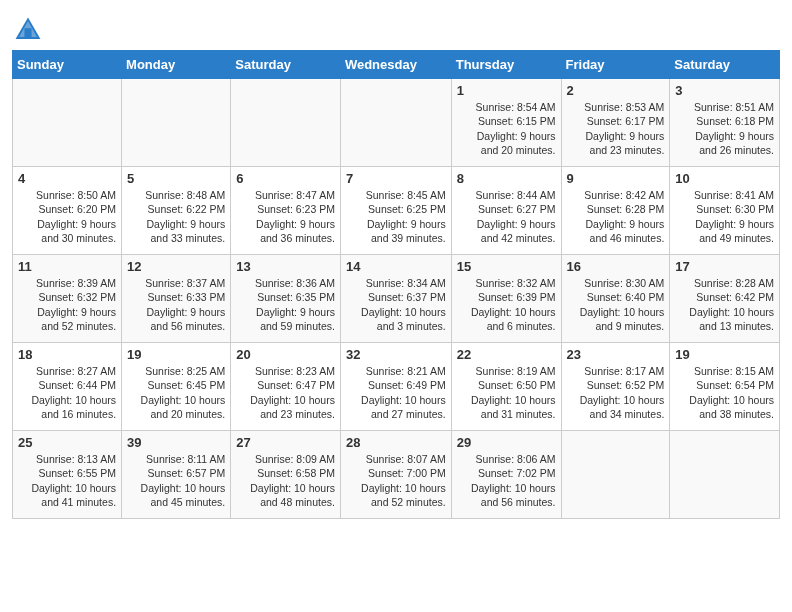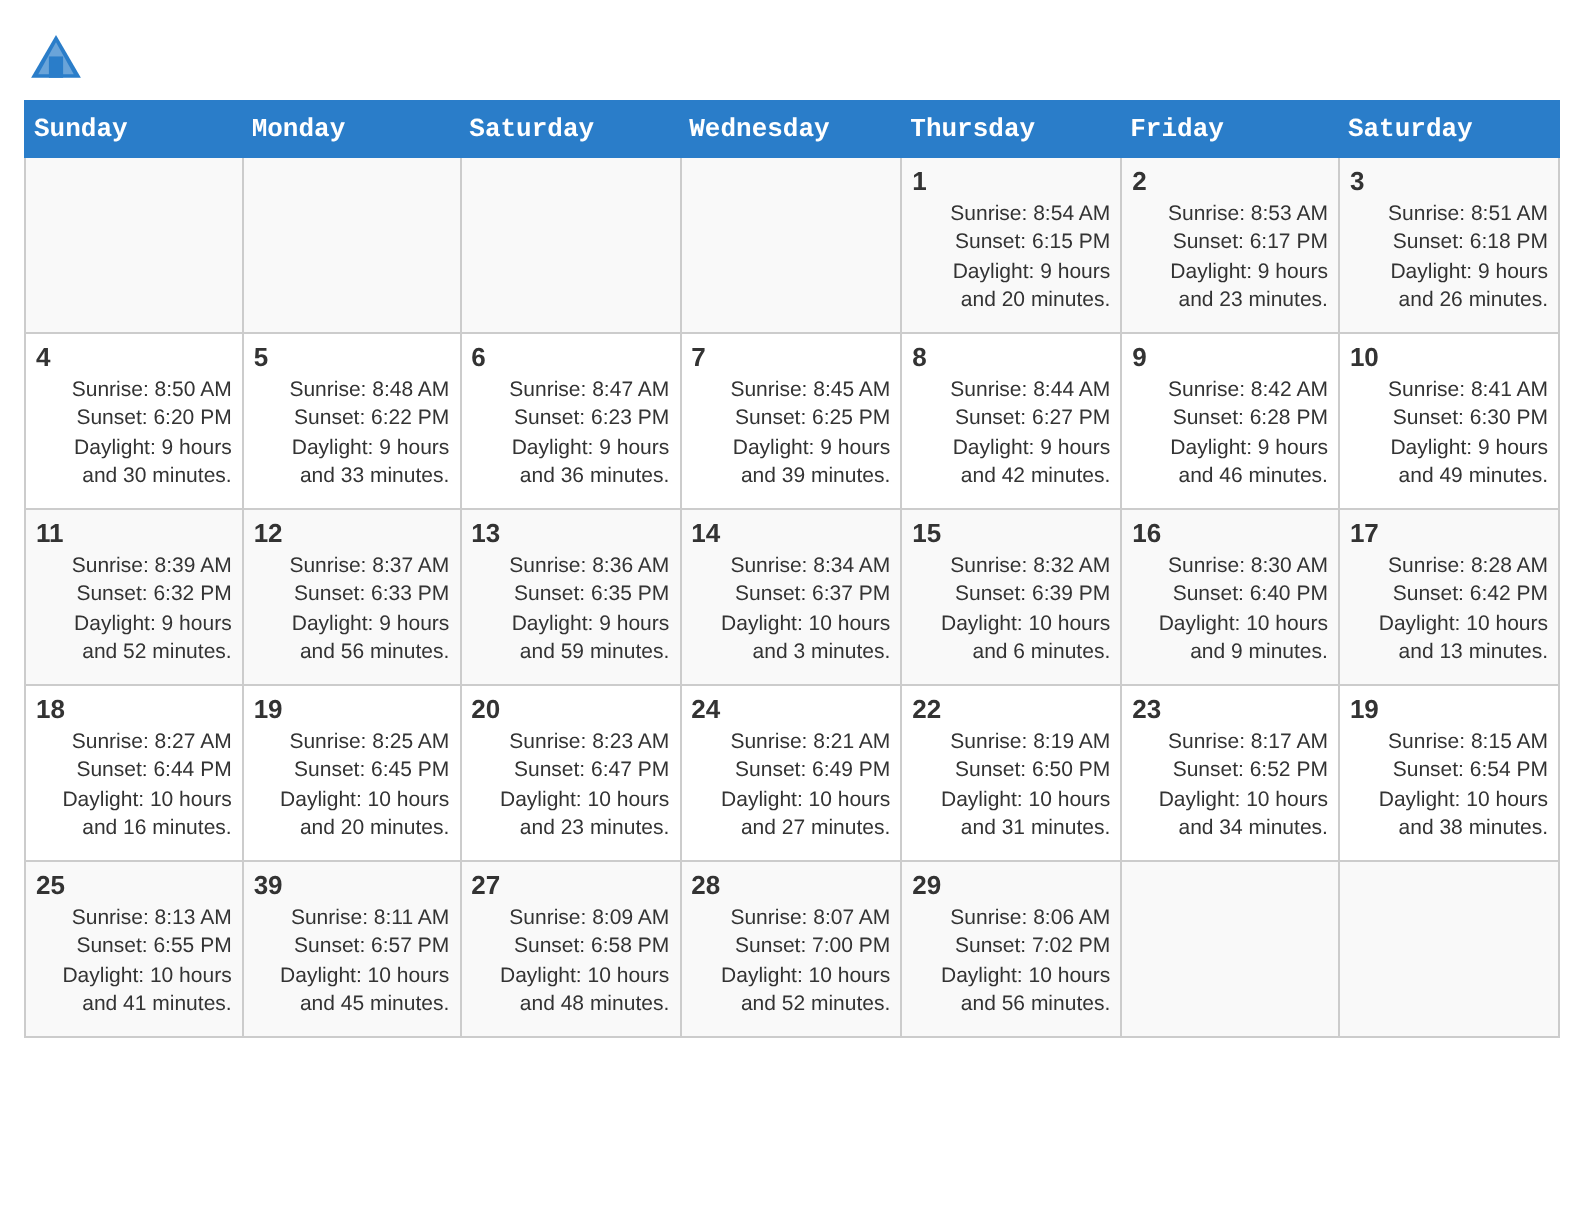--- a/index.html
+++ b/index.html
@@ -67,21 +67,20 @@
       font-size: 11px;
     }
     thead tr th {
       background: #2a7dc9;
       color: #fff;
       padding: 6px 4px;
       text-align: left;
       font-size: 13px;
       font-weight: bold;
       border: 1px solid #2a7dc9;
-      font-family: Liberation Mono, monospace;
     }
     tbody tr td {
       border: 1px solid #ccc;
       vertical-align: top;
       padding: 4px 5px;
       min-height: 80px;
       height: 88px;
       width: 113px;
     }
     .day-num {
@@ -227,21 +226,21 @@
           </td>
           <td>
             <span class="day-num">19</span>
             <div class="day-info">Sunrise: 8:25 AM<br>Sunset: 6:45 PM<br>Daylight: 10 hours<br>and 20 minutes.</div>
           </td>
           <td>
             <span class="day-num">20</span>
             <div class="day-info">Sunrise: 8:23 AM<br>Sunset: 6:47 PM<br>Daylight: 10 hours<br>and 23 minutes.</div>
           </td>
           <td>
-            <span class="day-num">24</span>
+            <span class="day-num">32</span>
             <div class="day-info">Sunrise: 8:21 AM<br>Sunset: 6:49 PM<br>Daylight: 10 hours<br>and 27 minutes.</div>
           </td>
           <td>
             <span class="day-num">22</span>
             <div class="day-info">Sunrise: 8:19 AM<br>Sunset: 6:50 PM<br>Daylight: 10 hours<br>and 31 minutes.</div>
           </td>
           <td>
             <span class="day-num">23</span>
             <div class="day-info">Sunrise: 8:17 AM<br>Sunset: 6:52 PM<br>Daylight: 10 hours<br>and 34 minutes.</div>
           </td>

